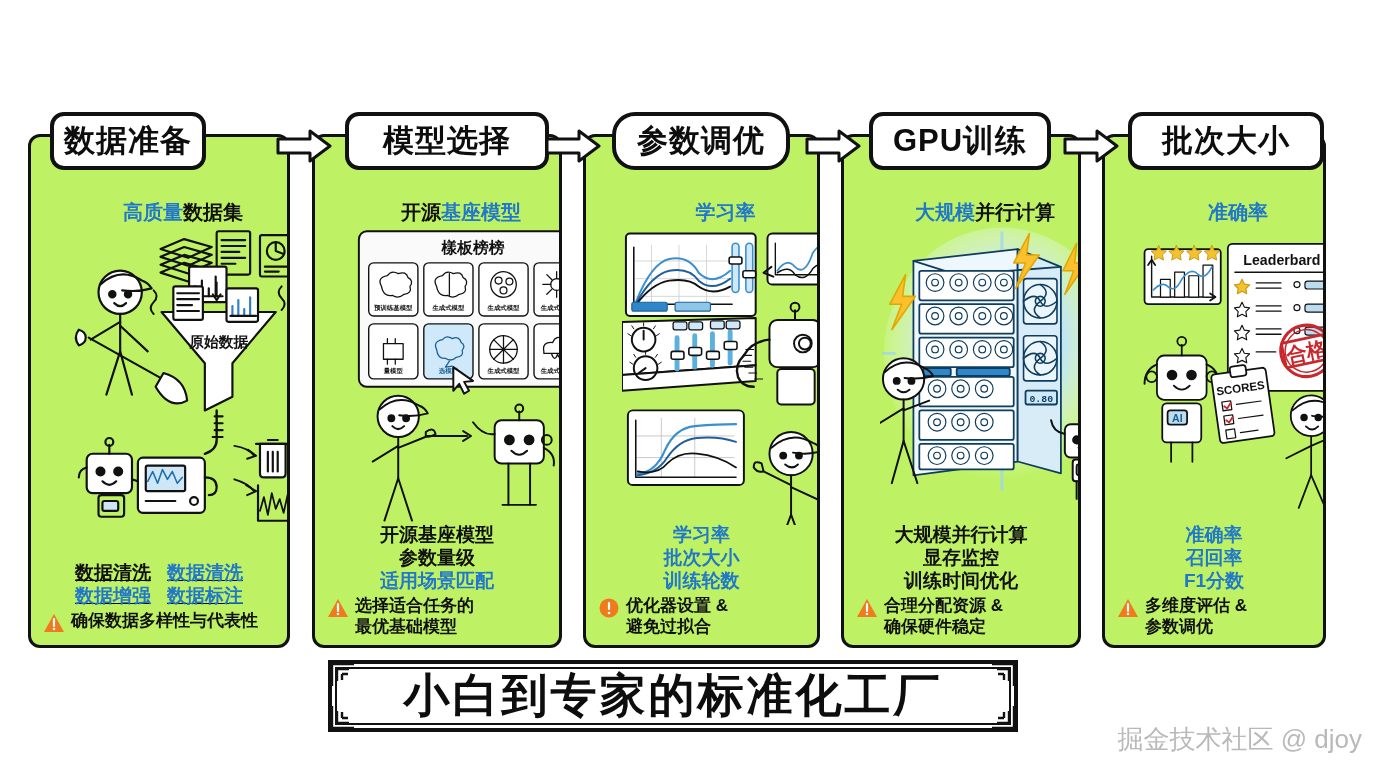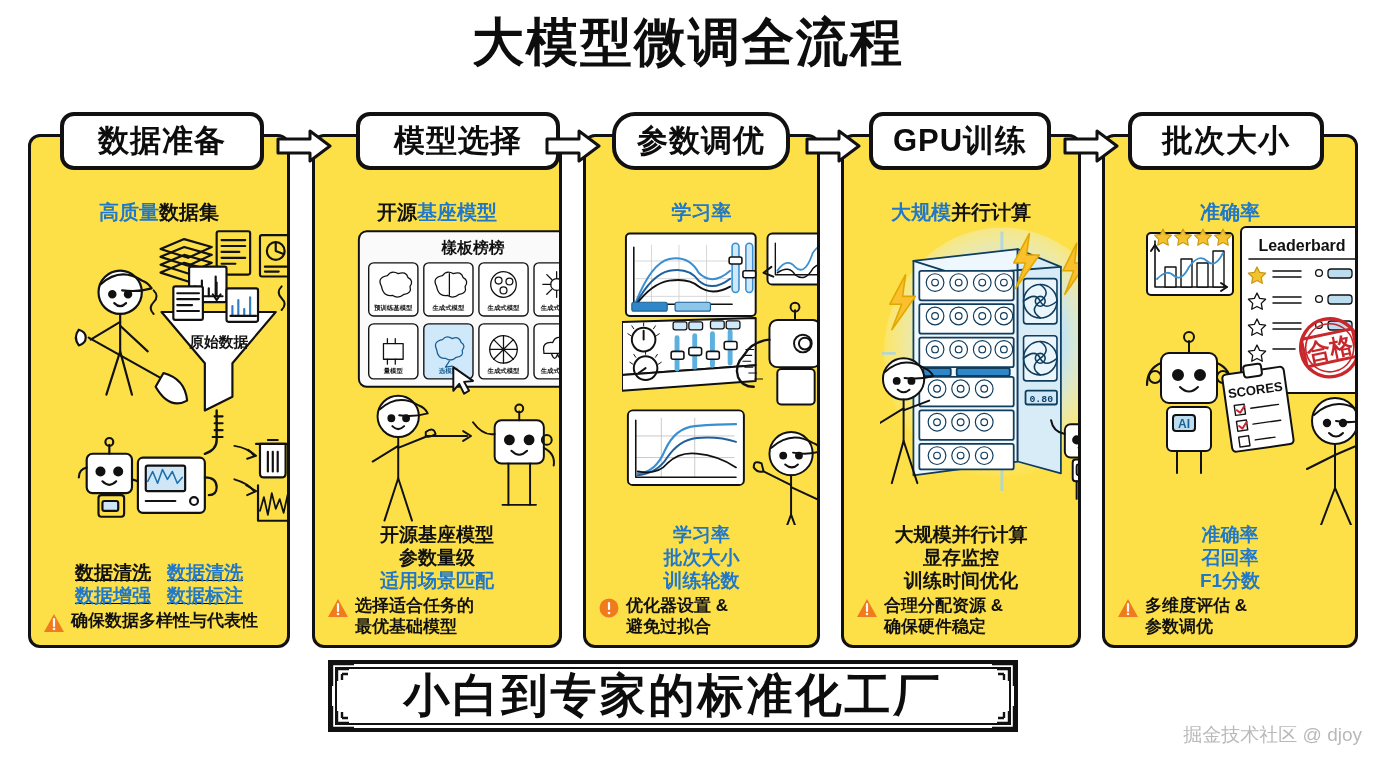--- a/index.html
+++ b/index.html
@@ -18,38 +18,38 @@
     font-size: 52px; font-weight: bold; letter-spacing: 2px;
     color: #0d0d0d;
   }
 
   
   .panels { position: absolute; top: 112px; left: 0; width: 1376px; height: 536px; }
 
   .panel {
     position: absolute; top: 22px;
     border: 3px solid #111; border-radius: 12px;
-    background: #fde047; overflow: hidden;
+    background: #bef264; overflow: hidden; padding-left: 24px;
   }
   .p1 { left: 28px;   width: 262px; height: 514px; }
   .p2 { left: 312px;  width: 250px; height: 514px; }
   .p3 { left: 583px;  width: 237px; height: 514px; }
   .p4 { left: 841px;  width: 240px; height: 514px; }
-  .p5 { left: 1102px; width: 256px; height: 514px; }
+  .p5 { left: 1102px; width: 224px; height: 514px; }
 
   .panel-head {
     position: absolute; top: 0; height: 58px;
     border: 4px solid #111; border-radius: 14px;
     background: #fff; z-index: 6;
     display: flex; align-items: center; justify-content: center;
     font-size: 31px; font-weight: bold; color: #0d0d0d; letter-spacing: 1px;
     white-space: nowrap;
   }
-  .h1 { left: 60px;   width: 204px; }
-  .h2 { left: 345px;  width: 204px; margin-left: 11px; }
+  .h1 { left: 50px;   width: 156px; }
+  .h2 { left: 345px;  width: 204px; }
   .h3 { left: 612px;  width: 178px; border-radius: 23px; }
   .h4 { left: 869px;  width: 182px; }
   .h5 { left: 1128px; width: 196px; }
 
   .arrow { position: absolute; top: 17px; width: 56px; height: 34px; z-index: 7; }
   .a1 { left: 276px; } .a2 { left: 545px; } .a3 { left: 805px; } .a4 { left: 1063px; }
 
   .subtitle {
     position: absolute; top: 62px; width: 100%;
     text-align: center; font-size: 20px; font-weight: bold;
@@ -83,29 +83,28 @@
     font-size: 46px; font-weight: bold; letter-spacing: 3px; color: #0d0d0d;
   }
   .corner { position: absolute; width: 26px; height: 26px; }
   .corner svg { width: 100%; height: 100%; }
   .c-tl { left: 2px; top: 2px; } .c-tr { right: 2px; top: 2px; transform: scaleX(-1); }
   .c-bl { left: 2px; bottom: 2px; transform: scaleY(-1); }
   .c-br { right: 2px; bottom: 2px; transform: scale(-1,-1); }
 
   .watermark {
     position: absolute; right: 14px; top: 722px;
-    font-size: 19px; color: #b9b9b9; white-space: nowrap;
+    font-size: 26px; color: #b9b9b9; white-space: nowrap;
   }
 </style>
 </head>
 <body>
 
 <div id="root">
 
-  <div class="main-title">大模型微调全流程</div>
 
   <div class="panels">
 
     <div class="panel p1">
       <div class="subtitle">
         <span class="blue">高质量</span><span class="blk">数据集</span>
       </div>
       <div class="art">
         <svg viewBox="0 0 260 300" preserveAspectRatio="xMidYMid meet">
           <g fill="none" stroke="#111" stroke-width="2.2" stroke-linecap="round" stroke-linejoin="round">

